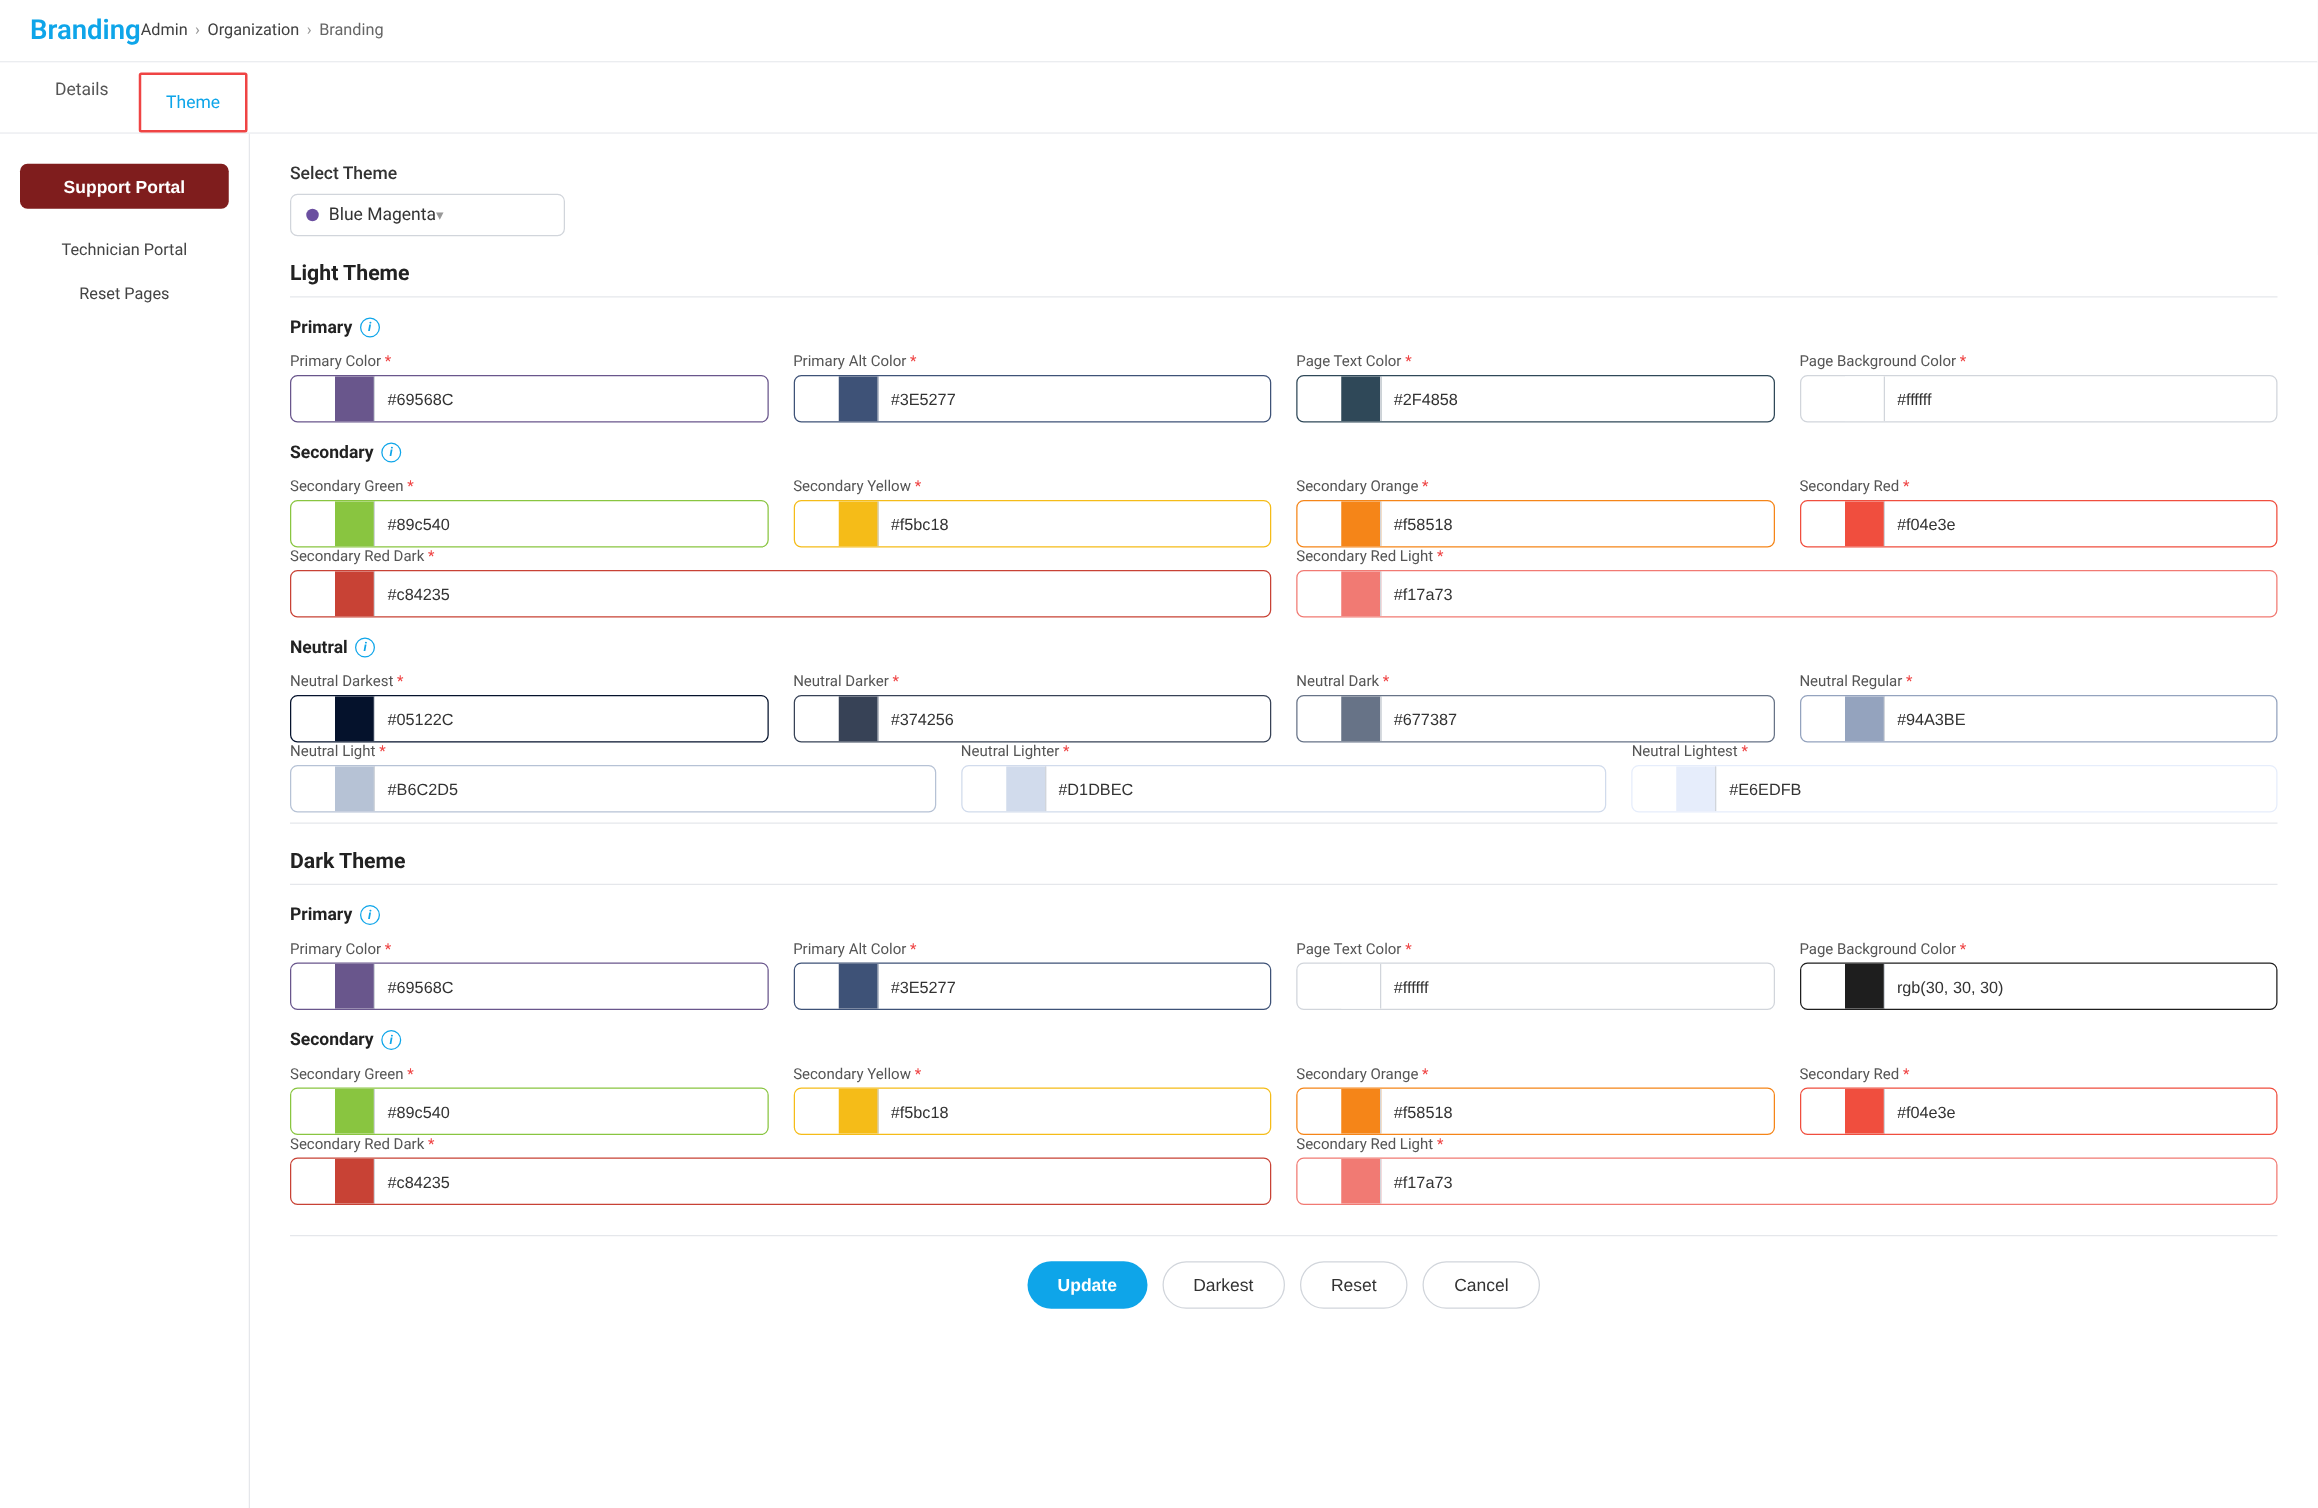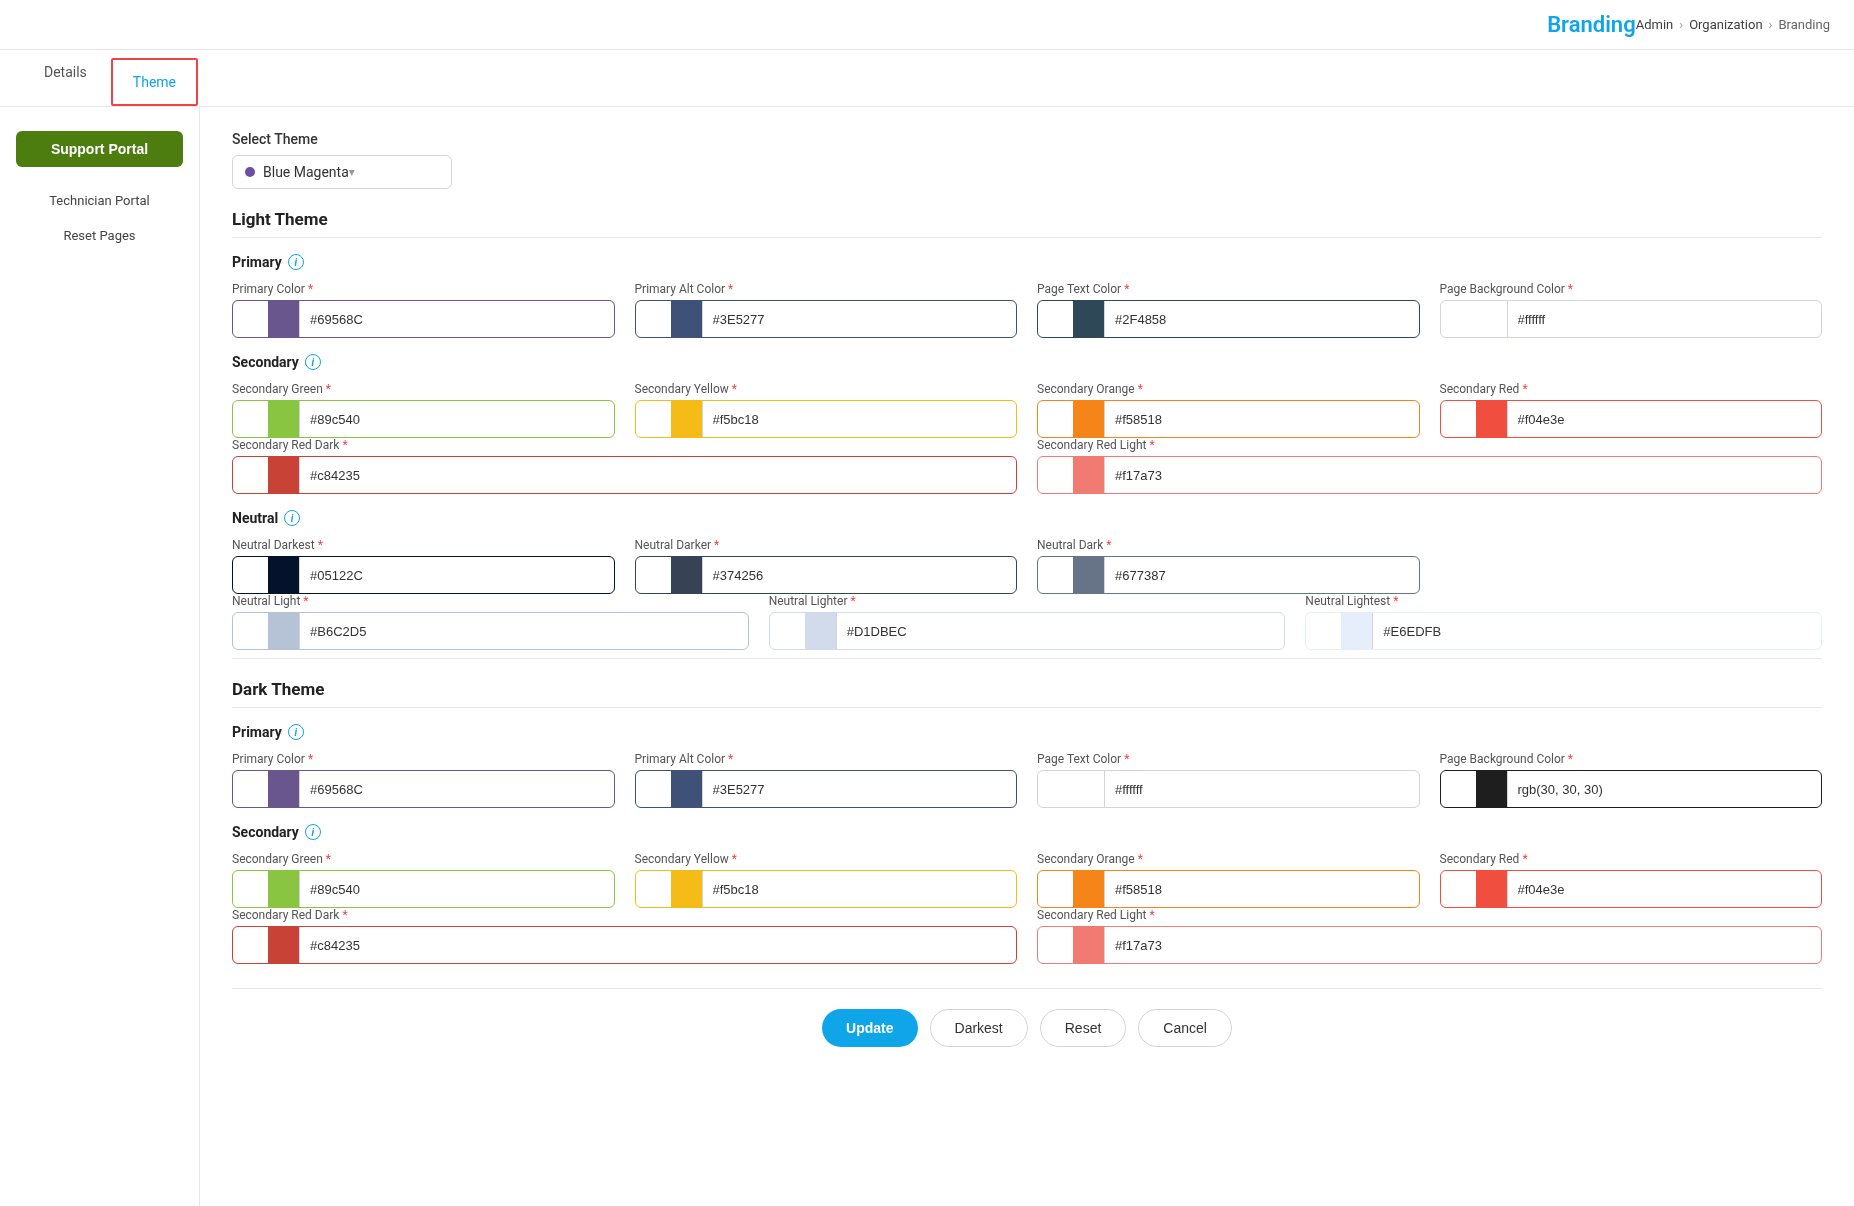--- a/index.html
+++ b/index.html
@@ -3,21 +3,21 @@
   <meta charset="utf-8">
   <style>
     * { box-sizing: border-box; margin: 0; padding: 0; }
     body { font-family: -apple-system, BlinkMacSystemFont, 'Segoe UI', Roboto, sans-serif; background: #f5f7fa; color: #333; font-size: 14px; }
 
     .top-bar {
       background: #fff;
       border-bottom: 1px solid #e5e7eb;
       padding: 12px 24px;
       display: flex;
-      justify-content: flex-end;
+      justify-content: flex-start;
       align-items: center;
     }
     .top-bar .page-title {
       font-size: 22px;
       font-weight: 600;
       color: #0ea5e9;
     }
     .breadcrumb {
       display: flex;
       align-items: center;
@@ -60,21 +60,21 @@
       width: 200px;
       background: #fff;
       border-right: 1px solid #e5e7eb;
       padding: 16px 0;
       flex-shrink: 0;
     }
     .sidebar-btn {
       display: block;
       margin: 8px 16px 16px;
       padding: 10px 16px;
-      background: #4d7c0f;
+      background: #7f1d1d;
       color: #fff;
       border: none;
       border-radius: 6px;
       cursor: pointer;
       font-size: 14px;
       font-weight: 600;
       text-align: center;
       width: calc(100% - 32px);
     }
     .sidebar-link {
@@ -383,20 +383,27 @@
             <input class="color-value" type="text" value="#374256" style="">
           </div>
         </div>
         <div class="field-wrap">
           <div class="field-label">Neutral Dark <span class="req">*</span></div>
           <div class="color-input-wrap" style="border-color: rgb(103, 115, 135);">
             <div class="color-swatch" style="background: rgb(103, 115, 135);"></div>
             <input class="color-value" type="text" value="#677387" style="">
           </div>
         </div>
+        <div class="field-wrap">
+          <div class="field-label">Neutral Regular <span class="req">*</span></div>
+          <div class="color-input-wrap" style="border-color: rgb(148, 163, 190);">
+            <div class="color-swatch" style="background: rgb(148, 163, 190);"></div>
+            <input class="color-value" type="text" value="#94A3BE" style="">
+          </div>
+        </div>
       </div>
     <div class="fields-grid-3" id="light-neutral-row2-grid">
         <div class="field-wrap">
           <div class="field-label">Neutral Light <span class="req">*</span></div>
           <div class="color-input-wrap" style="border-color: rgb(182, 194, 213);">
             <div class="color-swatch" style="background: rgb(182, 194, 213);"></div>
             <input class="color-value" type="text" value="#B6C2D5" style="">
           </div>
         </div>
         <div class="field-wrap">

